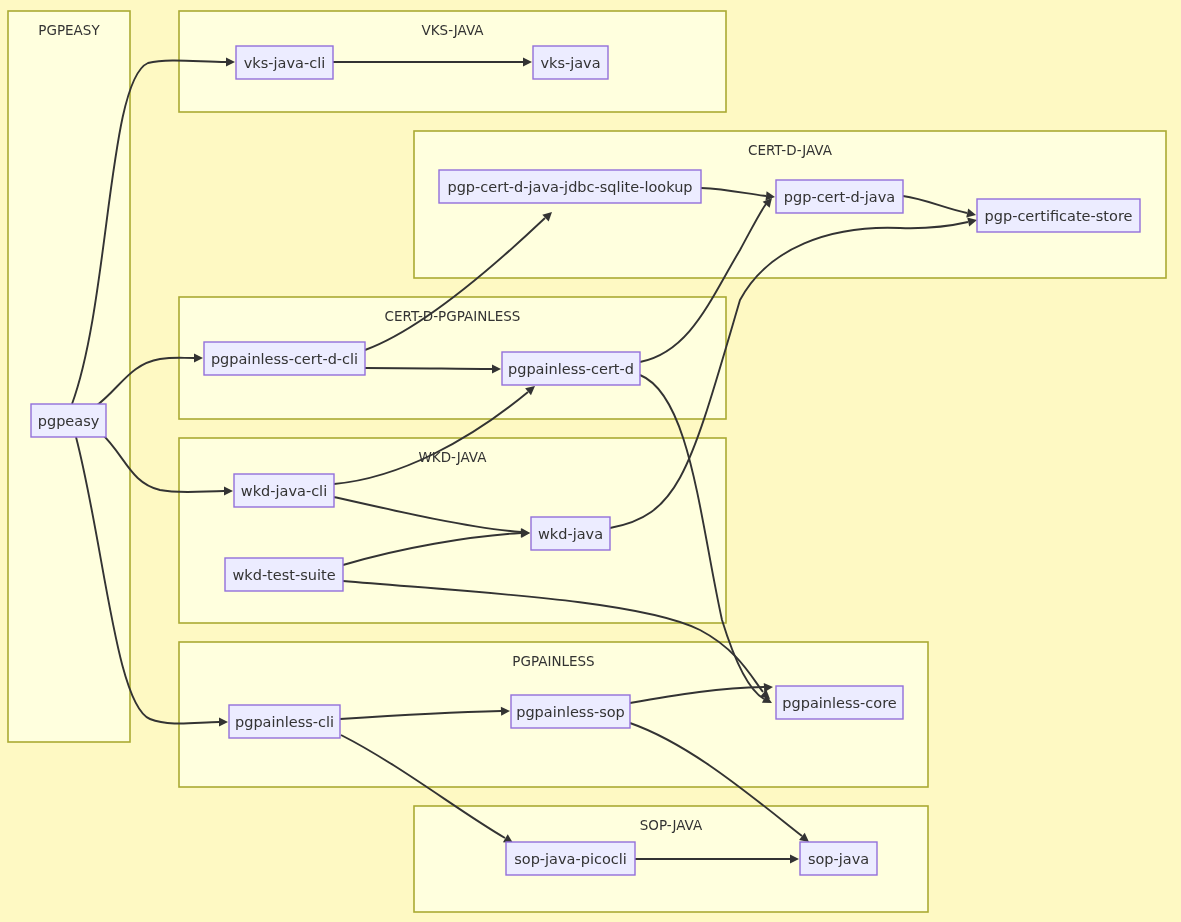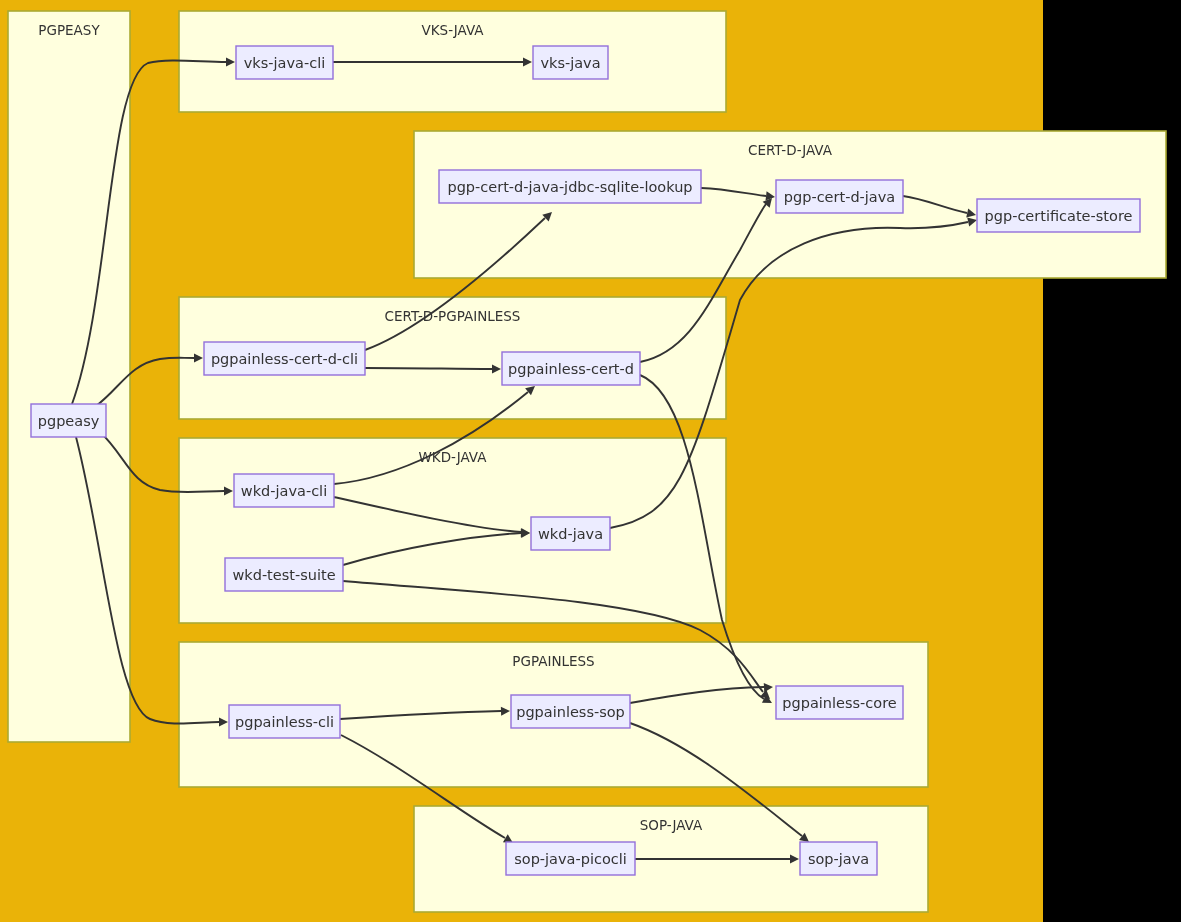--- a/index.html
+++ b/index.html
@@ -1,18 +1,18 @@
 <!DOCTYPE html>
 <html><head>
 <meta charset="utf-8">
 <style>
   html,body{margin:0;padding:0;background:#000;}
   body{width:1181px;height:922px;overflow:hidden;
        font-family:"DejaVu Sans","Liberation Sans",sans-serif;}
-  #stage{position:relative;width:1043px;height:922px;background:#eab308;}
+  #stage{position:relative;width:1181px;height:922px;background:#fef9c3;}
   svg{position:absolute;left:0;top:0;}
   .cluster-rect{fill:#ffffde;stroke:#aaaa33;stroke-width:1.6;}
   .cluster-label{fill:#333333;font-size:13.5px;text-anchor:middle;dominant-baseline:middle;}
   .node-rect{fill:#ececff;stroke:#9370db;stroke-width:1.4;}
   .node-label{fill:#333333;font-size:14.5px;text-anchor:middle;dominant-baseline:middle;}
   .edge{fill:none;stroke:#333333;stroke-width:1.9;}
   .arrowhead{fill:#333333;stroke:none;}
 </style>
 </head>
 <body>

